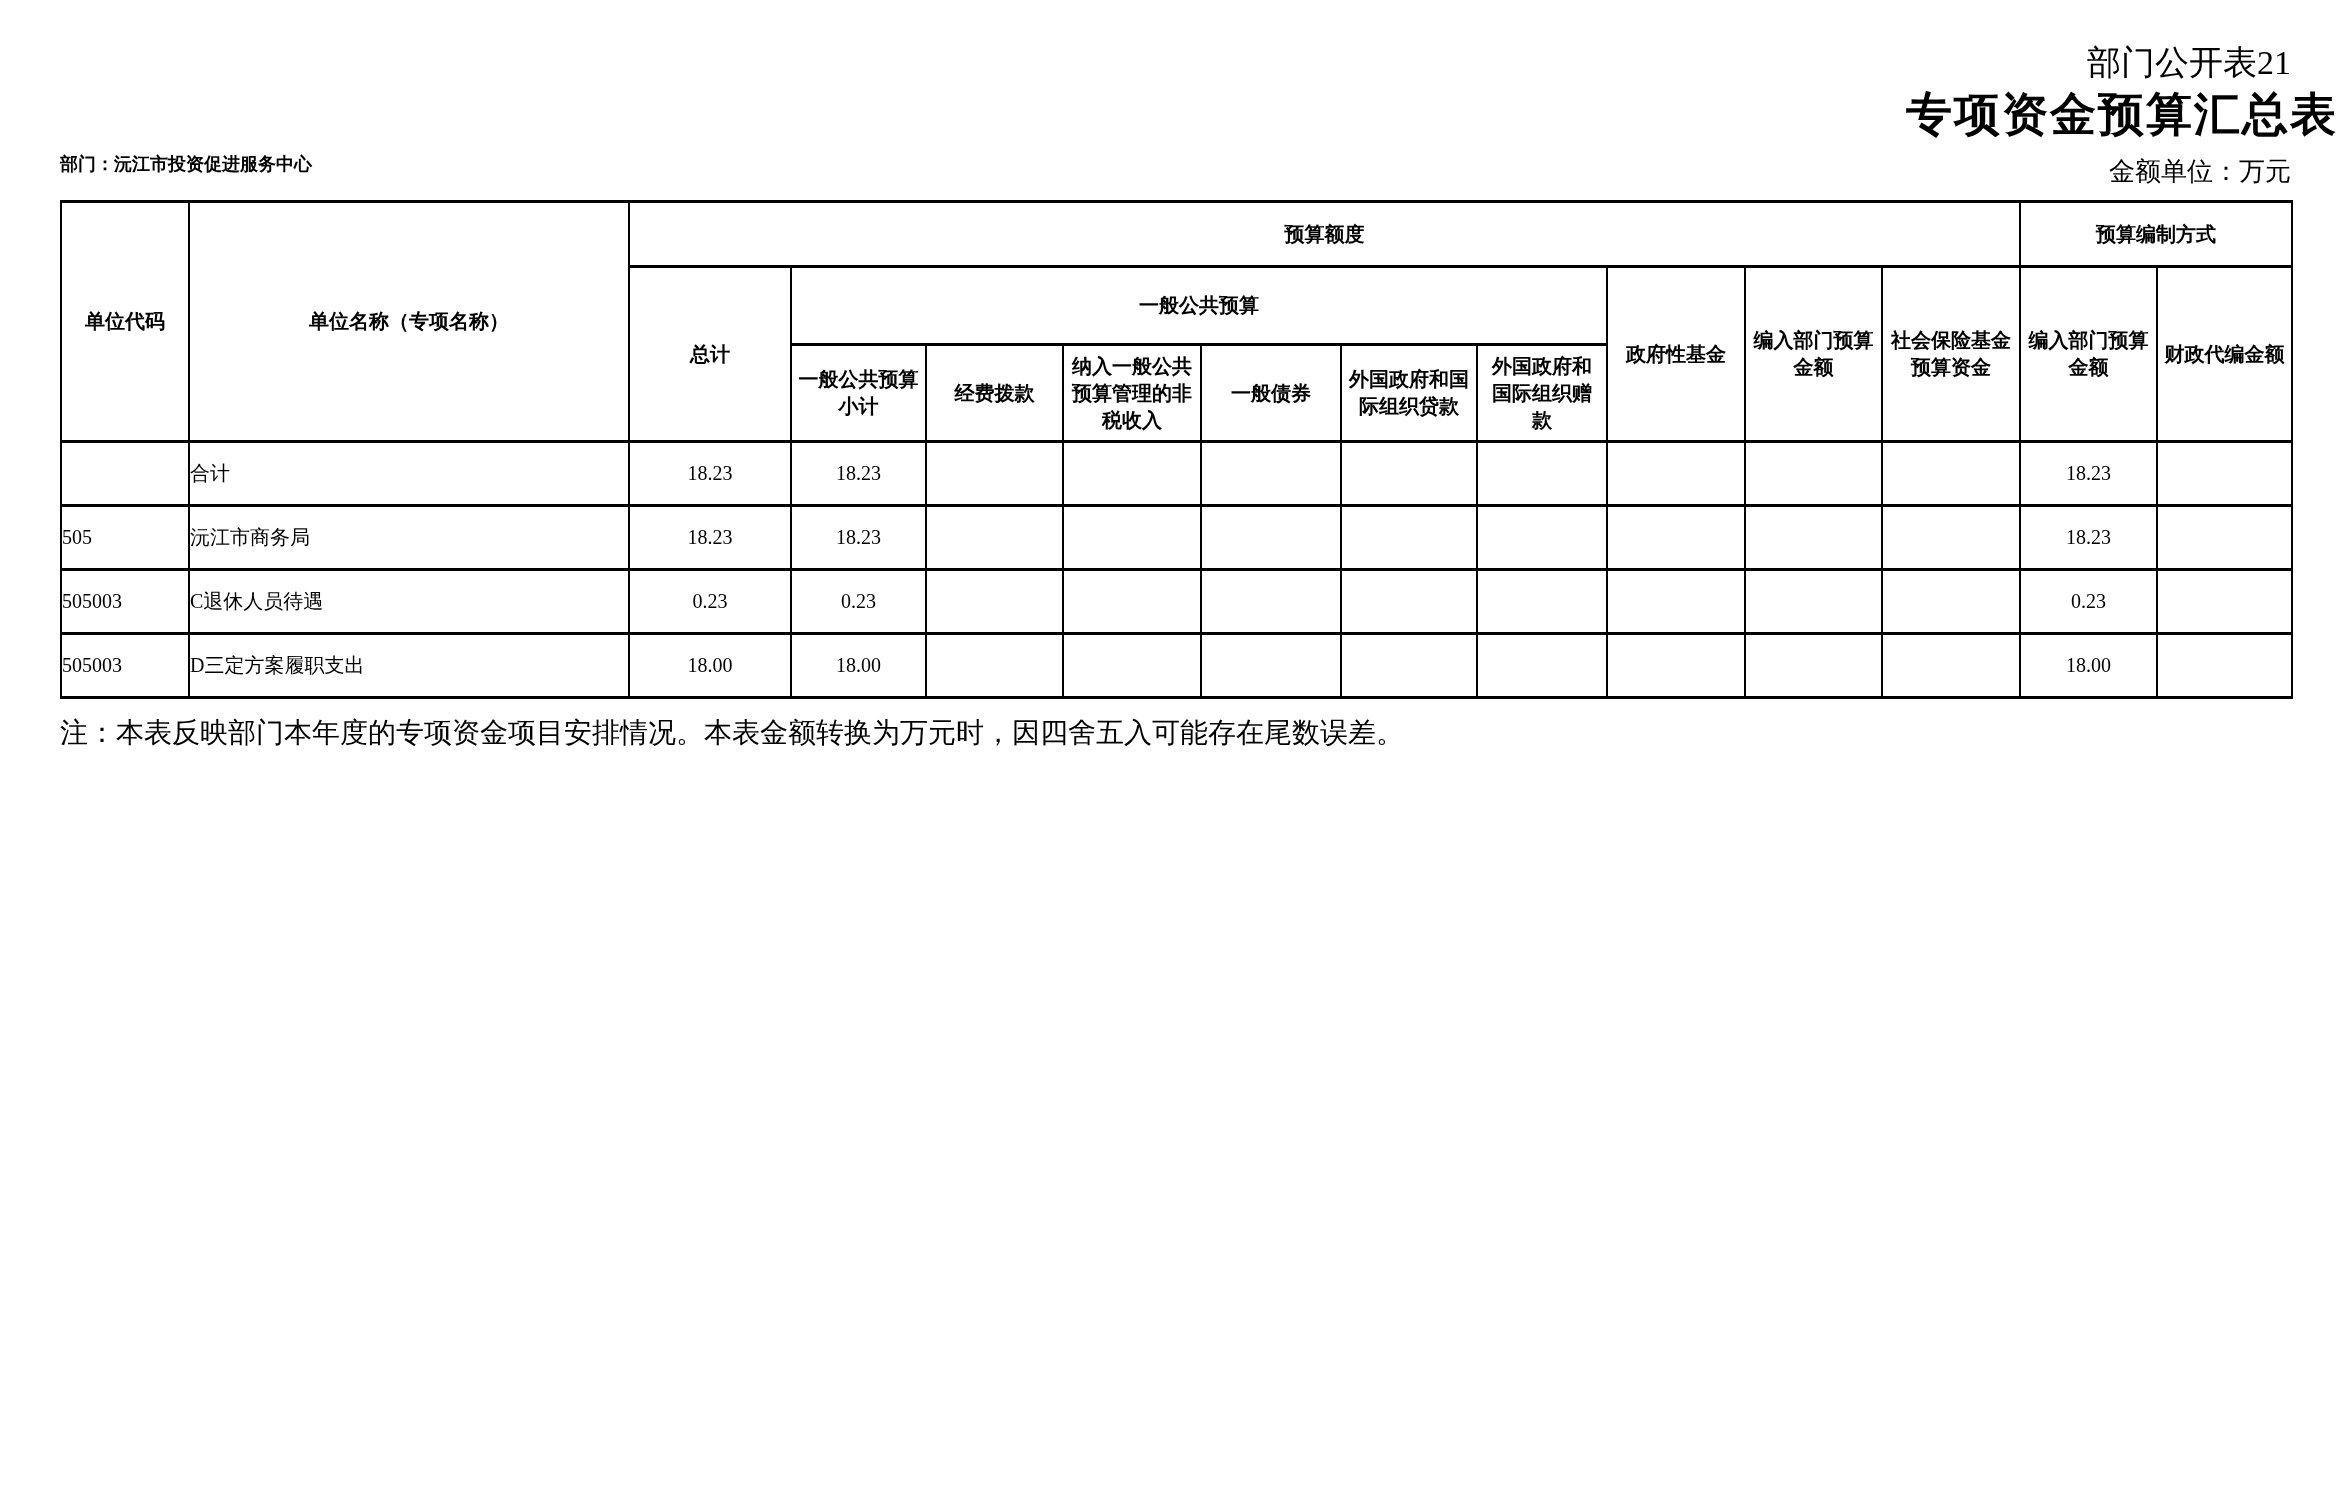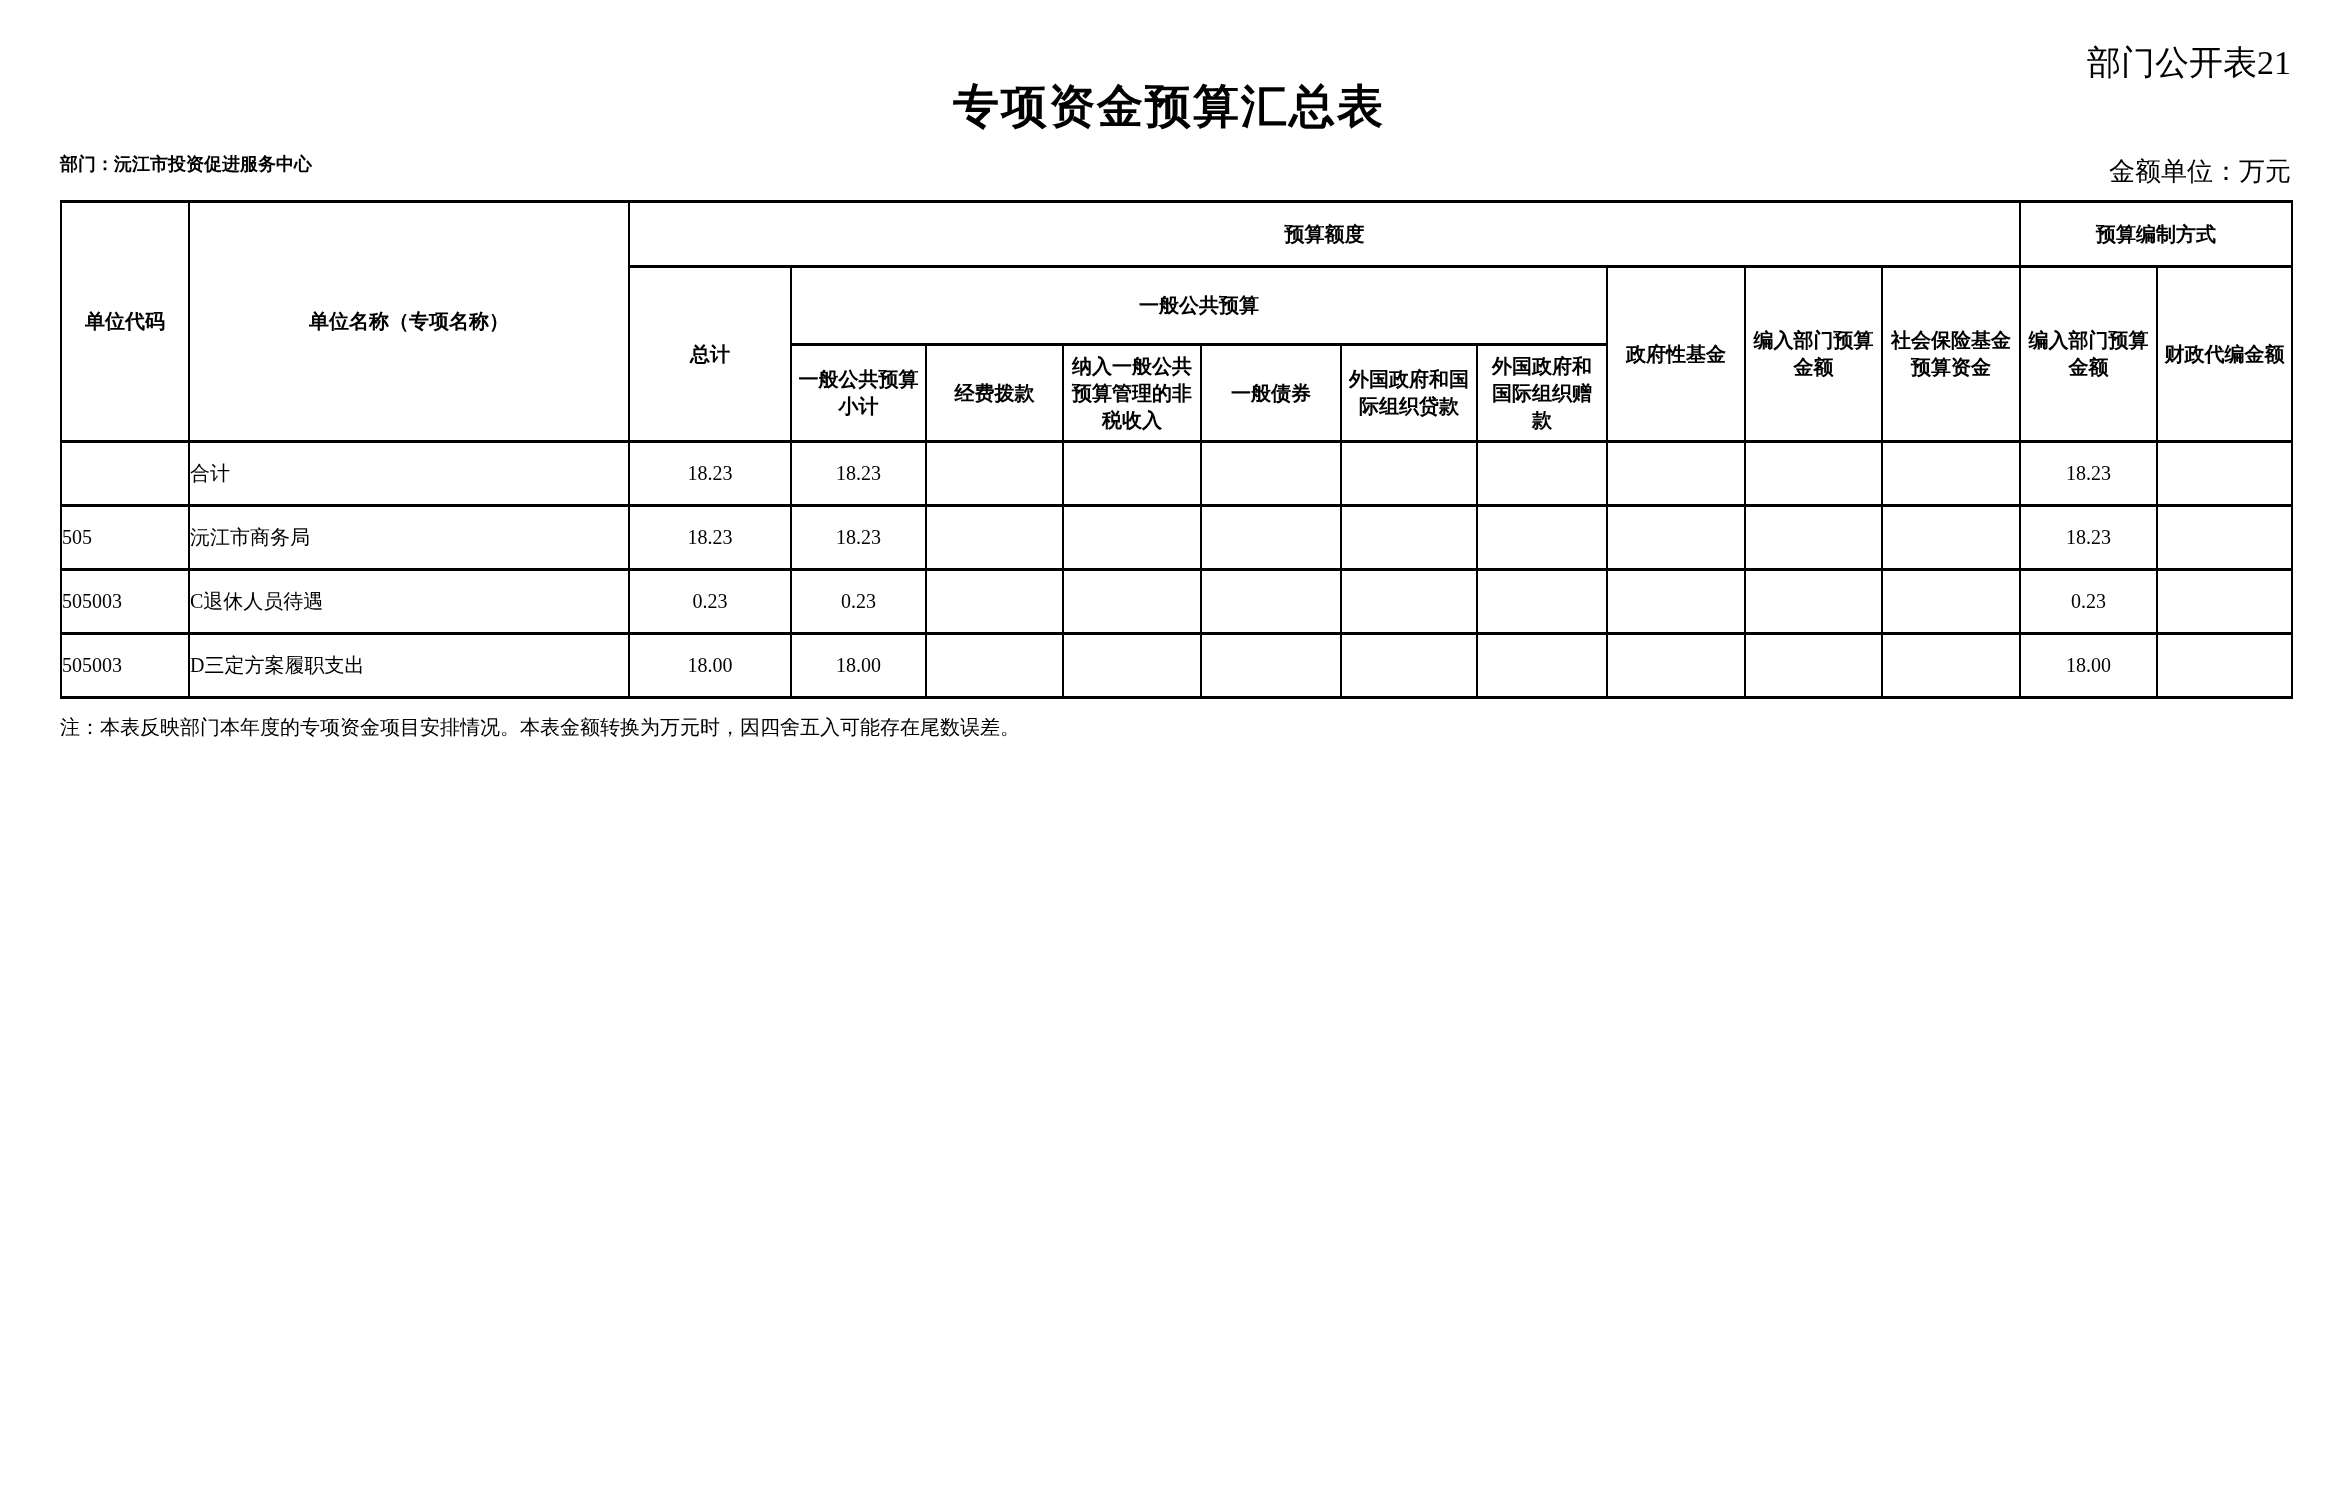--- a/index.html
+++ b/index.html
@@ -14,24 +14,24 @@
   }
   .doc-label {
     position: absolute;
     top: 40px;
     right: 47px;
     font-size: 34px;
     font-family: "Liberation Serif", "DejaVu Serif", serif;
   }
   .page-title {
     position: absolute;
-    top: 76px;
+    top: 84px;
     left: 0;
     width: 100%;
-    text-align: center;
+    text-align: right;
     font-size: 46px;
     font-weight: bold;
     font-family: Liberation Sans, sans-serif;
     letter-spacing: 2px;
   }
   .sub-row {
     position: absolute;
     top: 152px;
     left: 60px;
     right: 47px;
@@ -88,21 +88,21 @@
   tr.drow  { height: 64px; }
   td.num { text-align: center; padding-right: 6px; }
   td.code-lv0 { text-align: left; padding-left: 3px; }
   td.code-lv1 { text-align: left; padding-left: 29px; }
   td.name-lv0 { text-align: left; padding-left: 4px; }
   td.name-lv1 { text-align: left; padding-left: 33px; }
   .note {
     position: absolute;
     left: 60px;
     top: 714px;
-    font-size: 20px;
+    font-size: 28px;
     font-family: "Liberation Serif", "DejaVu Serif", serif;
   }
 </style>
 </head>
 <body>
 
 <div class="doc-label">部门公开表21</div>
 <div class="page-title">专项资金预算汇总表</div>
 
 <div class="sub-row">

